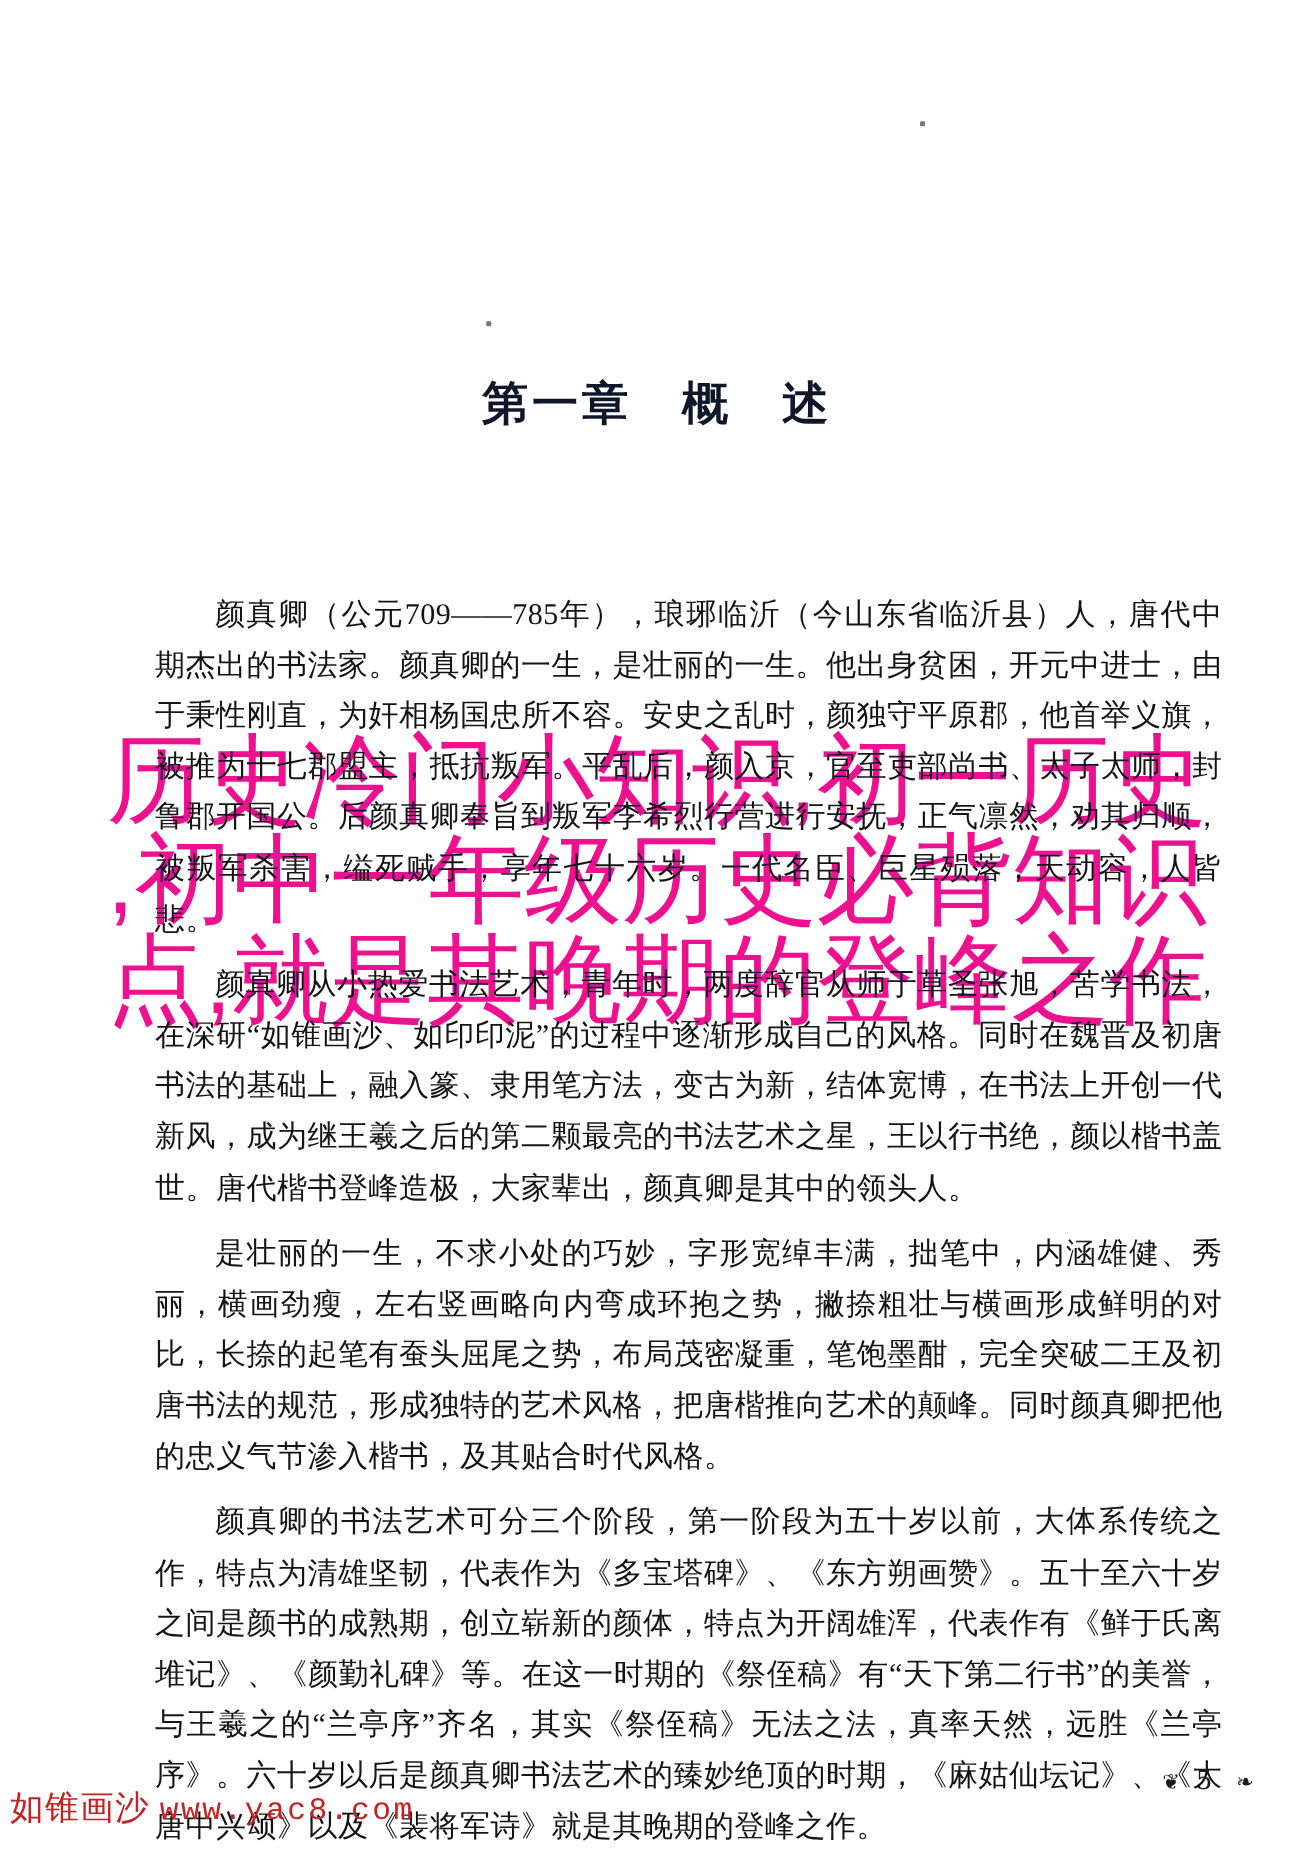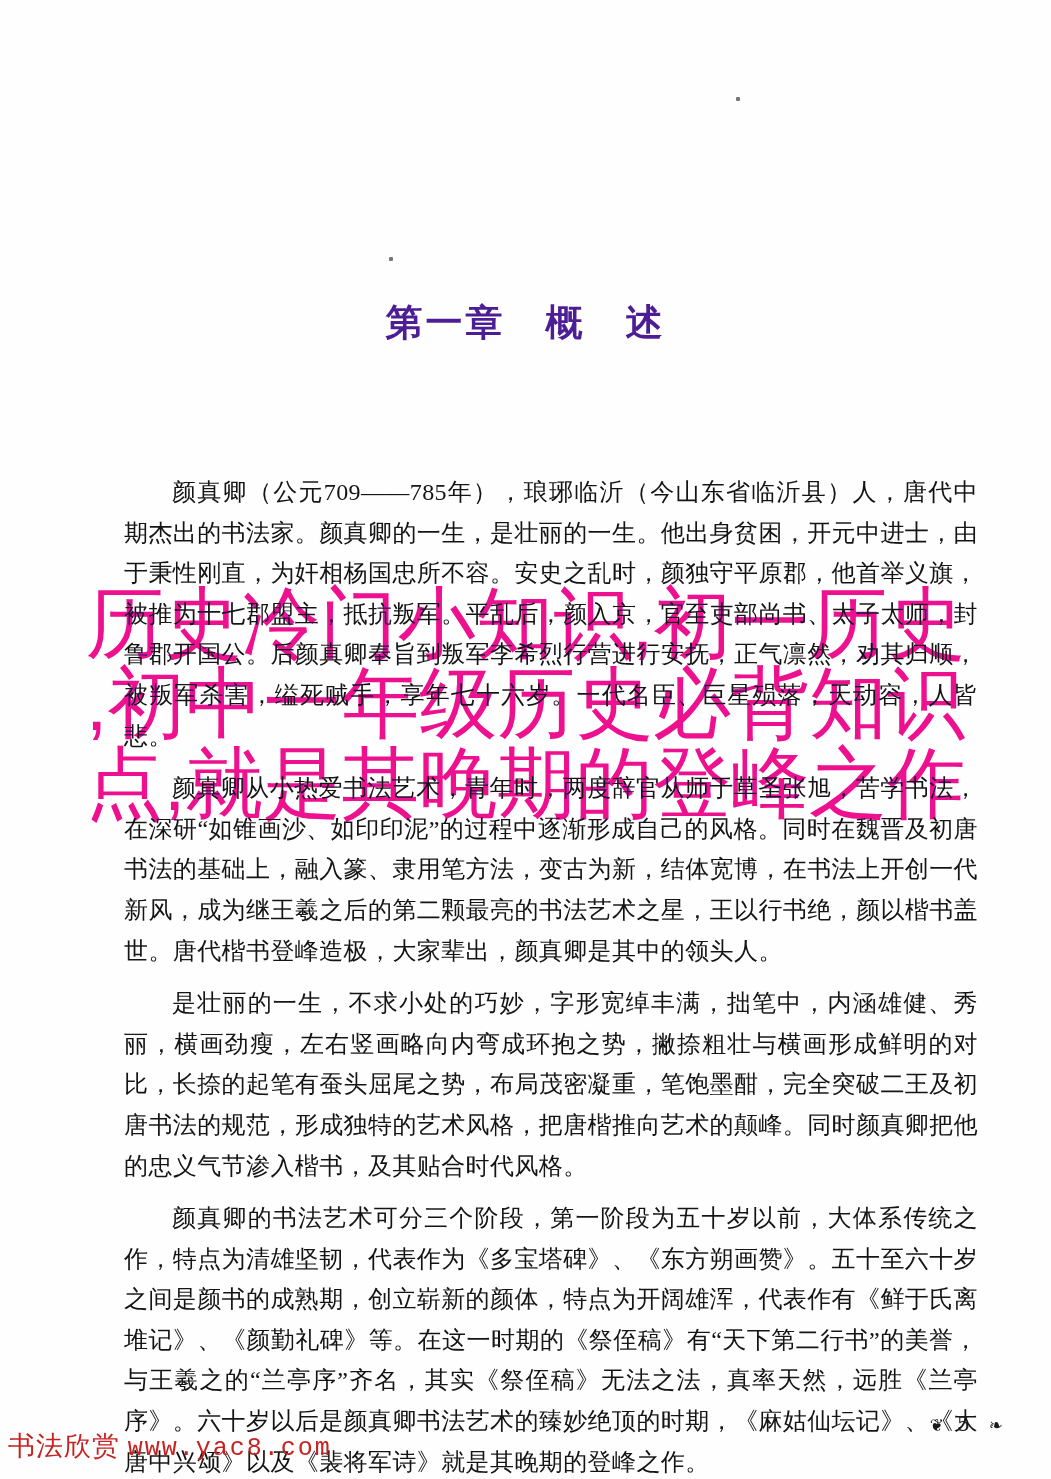--- a/index.html
+++ b/index.html
@@ -11,21 +11,21 @@
     font-family: "Liberation Serif", serif;
     color: #151515;
   }
   .page { position: absolute; inset: 0; }
 
   .chapter-title {
     position: absolute; top: 298px; left: 0; width: 100%;
     text-align: center;
     font-size: 37px; font-weight: 700;
     letter-spacing: 3px;
-    color: #4c1d95;
+    color: #0f172a;
     font-family: "Liberation Sans", sans-serif;
   }
   .section-title {
     position: absolute; top: 383px; left: 0; width: 100%;
     text-align: center;
     font-size: 31px; font-weight: 700;
     letter-spacing: 1px;
     color: #101010;
   }
 
@@ -93,21 +93,21 @@
 
   </div>
 
   <div class="watermark" style="color: rgb(237, 17, 144);">
     <div>历史冷门小知识,初一历史</div>
     <div>,初中一年级历史必背知识</div>
     <div>点,就是其晚期的登峰之作</div>
   </div>
 
   <div class="footer-credit" style="color: rgb(197, 34, 34);">
-    <span>书法欣赏</span>
+    <span>如锥画沙</span>
     <span class="url">www.yac8.com</span>
   </div>
 
   <div class="page-number">
     <span class="ornament">❦</span>
     <span>5</span>
     <span class="ornament">❧</span>
   </div>
 
 </div>

